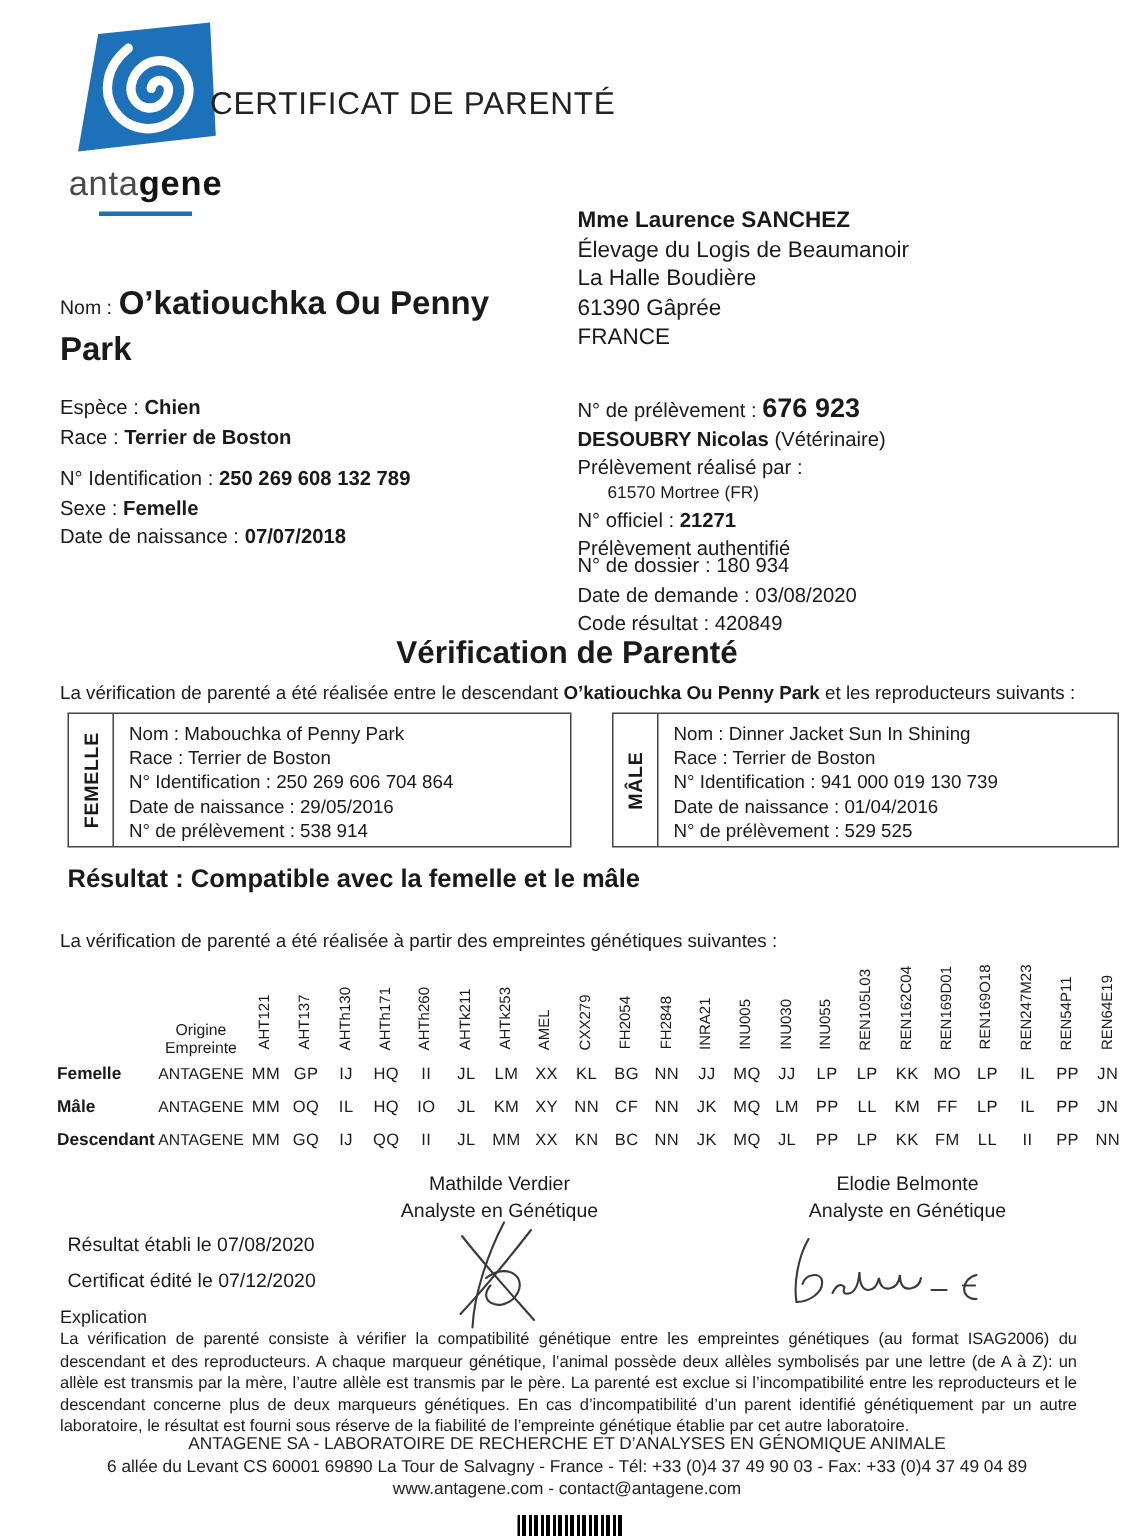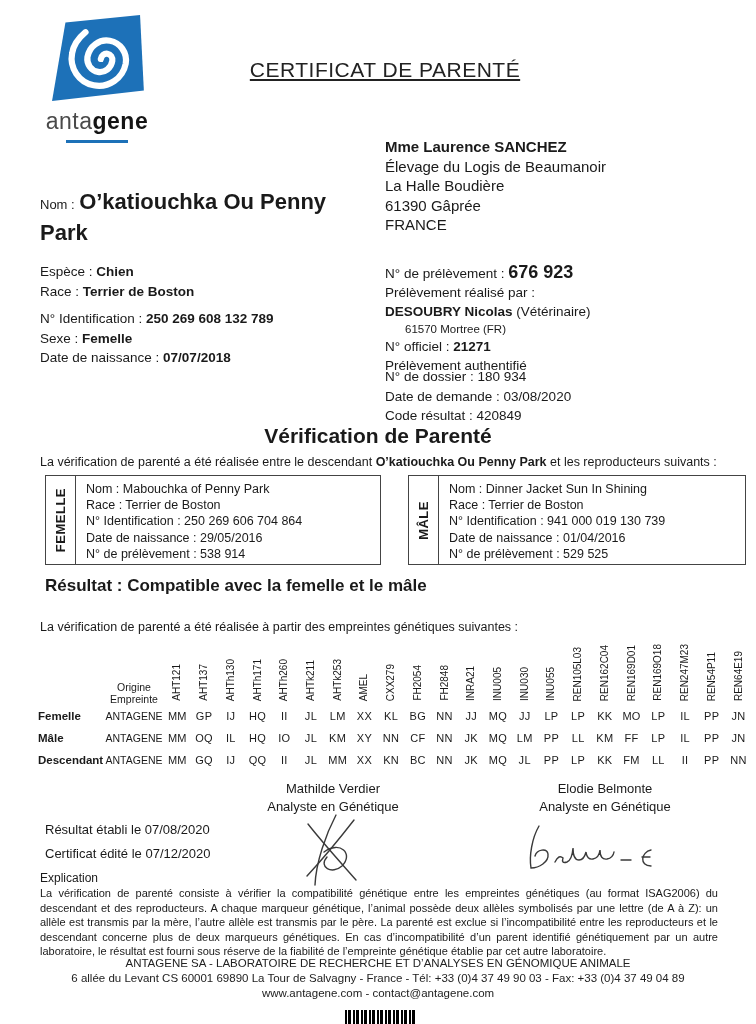--- a/index.html
+++ b/index.html
@@ -9,22 +9,22 @@
     font-family:"Liberation Sans", sans-serif; color:#1a1a1a;
   }
   .abs { position:absolute; }
 
   
   .logo-wrap { left:38px; top:14px; width:118px; text-align:center; }
   .logo-word { font-size:23px; letter-spacing:.5px; margin-top:2px; }
   .logo-word .anta { color:#4a4a4a; font-weight:400; }
   .logo-word .gene { color:#141414; font-weight:700;text-align:right; }
   .logo-rule { width:62px; height:3px; margin:5px auto 0 auto; }
-  .doc-title { left:150px; top:58px; width:470px; text-align:center;
-               font-size:21px; letter-spacing:.5px; color:#222;text-decoration:underline; }
+  .doc-title { left:140px; top:58px; width:470px; text-align:left;
+               font-size:21px; letter-spacing:.5px; color:#222; }
 
   
   .recipient { left:385px; top:137px; font-size:15px; line-height:19.5px; }
   .recipient .r-name { font-weight:700; }
 
   
   .subject-name { left:40px; top:188px; width:310px; line-height:28px; }
   .subject-name .lbl { font-size:13px; }
   .subject-name .val { font-size:22px; font-weight:700; }
   .kv { font-size:13.5px; line-height:19.5px; }
@@ -127,22 +127,22 @@
   </div>
 
   <div class="abs kv blk-ident">
     <div><span>N° Identification :</span> <b>250 269 608 132 789</b></div>
     <div><span>Sexe :</span> <b>Femelle</b></div>
     <div><span>Date de naissance :</span> <b>07/07/2018</b></div>
   </div>
 
   <div class="abs blk-sample">
     <div><span>N° de prélèvement : </span><span class="big">676 923</span></div>
+    <div><b>DESOUBRY Nicolas</b><span> (Vétérinaire)</span></div>
     <div>Prélèvement réalisé par :</div>
-    <div><b>DESOUBRY Nicolas</b><span> (Vétérinaire)</span></div>
     <div class="small">61570 Mortree (FR)</div>
     <div><span>N° officiel : </span><b>21271</b></div>
     <div>Prélèvement authentifié</div>
   </div>
 
   <div class="abs blk-dossier">
     <div>N° de dossier : 180 934</div>
     <div>Date de demande : 03/08/2020</div>
     <div>Code résultat : 420849</div>
   </div>

